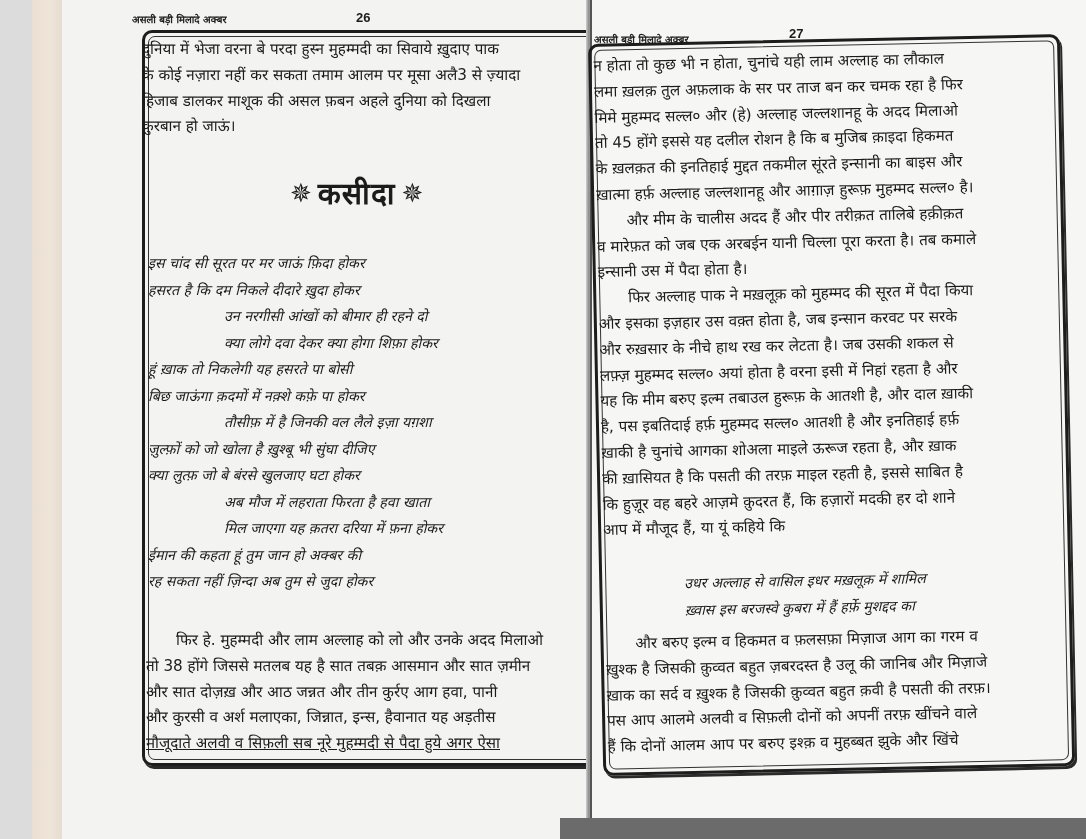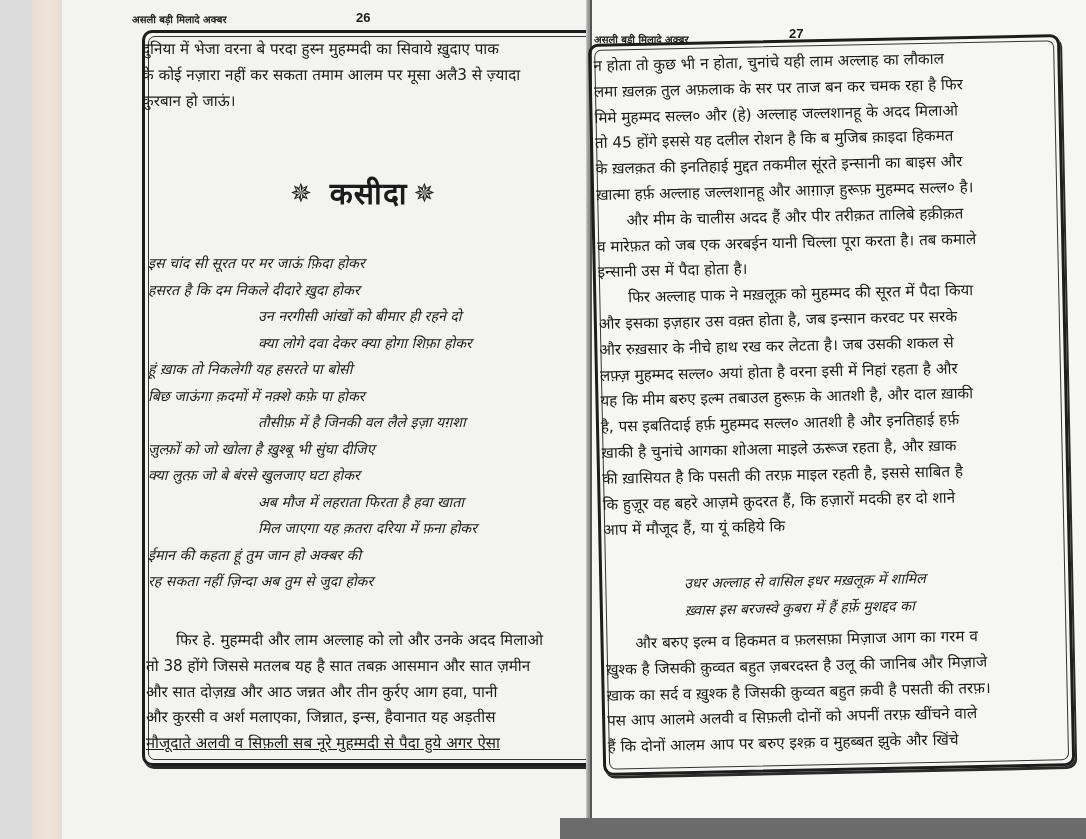--- a/index.html
+++ b/index.html
@@ -26,43 +26,44 @@
   .frame {
     position:absolute; border:3px solid #1d1d1d; border-radius:10px;
     box-shadow: 2px 3px 0 #2a2a2a;
   }
   .frame-inner { position:absolute; inset:3px; border:1px solid #333; border-radius:7px; }
   .prose { position:absolute; font-size:15.2px; line-height:25.8px; white-space:nowrap; overflow:hidden; }
   .prose .ln { display:block; }
   .indent { padding-left:30px; }
   .verse { position:absolute; font-size:14.2px; font-style:italic; line-height:26.5px; white-space:nowrap; }
   .verse .ln { display:block; }
-  .verse .right { padding-left:110px; }
+  .verse .right { padding-left:76px; }
   .title-block { position:absolute; left:290px; top:172px; display:flex; align-items:center; gap:6px; }
-  .title { font-size:30px; font-weight:bold; letter-spacing:1px;margin-left:12px; }
+  .title { font-size:30px; font-weight:bold; letter-spacing:1px; }
   .star { font-size:26px; }
   .underline { text-decoration:underline; }
 </style>
 </head>
 <body>
 
 <div class="edge-left"></div>
 <div class="edge-tan"></div>
 
 <div class="page-left">
   <div class="running-head" style="left:70px; top:12px;">असली बड़ी मिलादे अक्बर</div>
   <div class="page-num" style="left:294px; top:10px;">26</div>
 
   <div class="frame" style="left:80px; top:30px; width:560px; height:730px;">
     <div class="frame-inner"></div>
   </div>
 
   <div class="prose" style="left:80px; top:37px; width:448px;">
     <span class="ln">दुनिया में भेजा वरना बे परदा हुस्न मुहम्मदी का सिवाये ख़ुदाए पाक</span>
     <span class="ln">के कोई नज़ारा नहीं कर सकता तमाम आलम पर मूसा अलै3 से ज़्यादा</span>
+    <span class="ln">हिजाब डालकर माशूक की असल फ़बन अहले दुनिया को दिखला</span>
     <span class="ln">क़ुरबान हो जाऊं।</span>
   </div>
 
   <div class="title-block" style="left:228px;">
     <span class="star">✵</span>
     <span class="title">कसीदा</span>
     <span class="star">✵</span>
   </div>
 
   <div class="verse" style="left:86px; top:250px; width:530px; overflow:hidden;">

